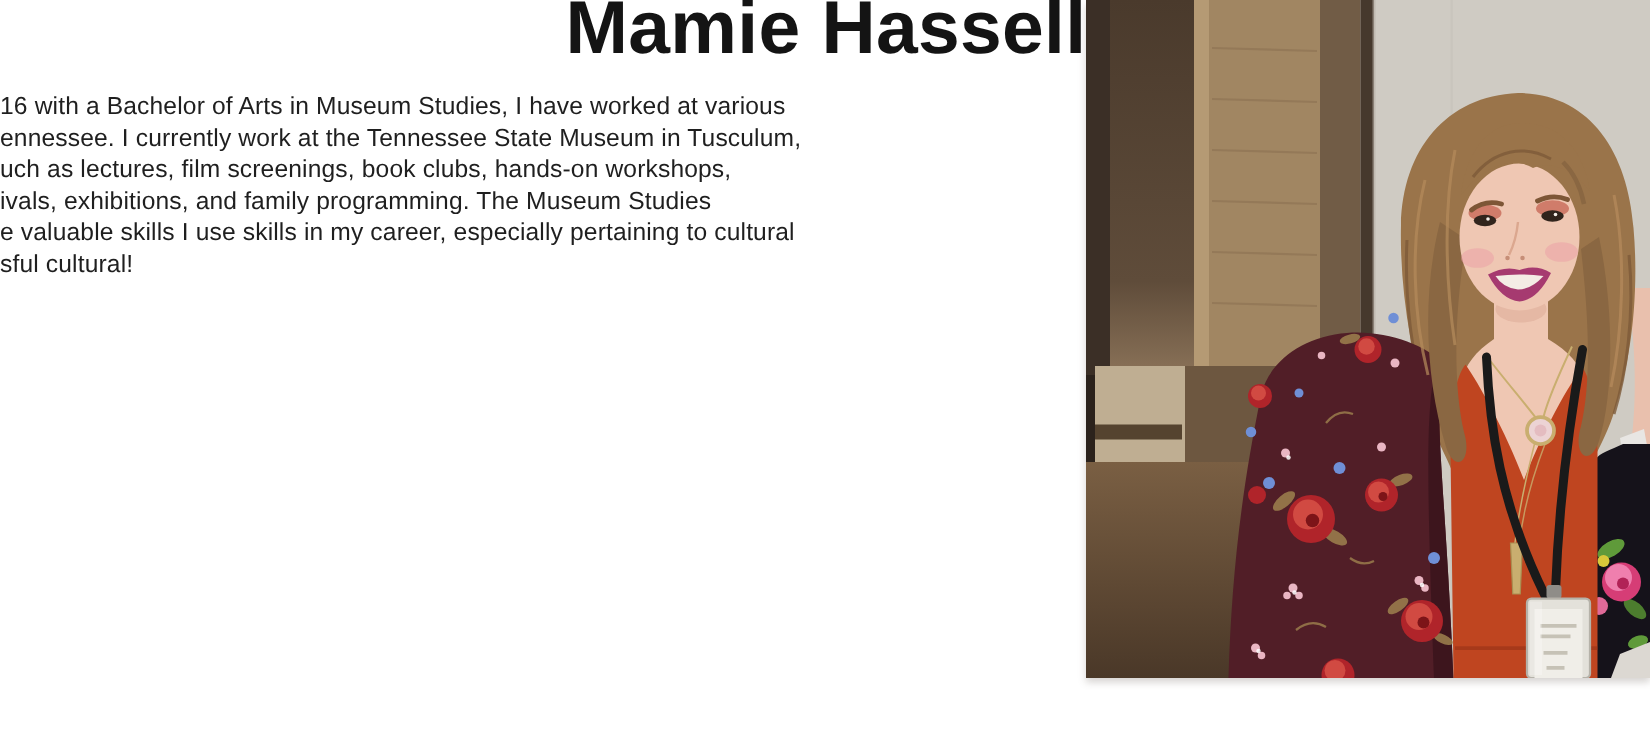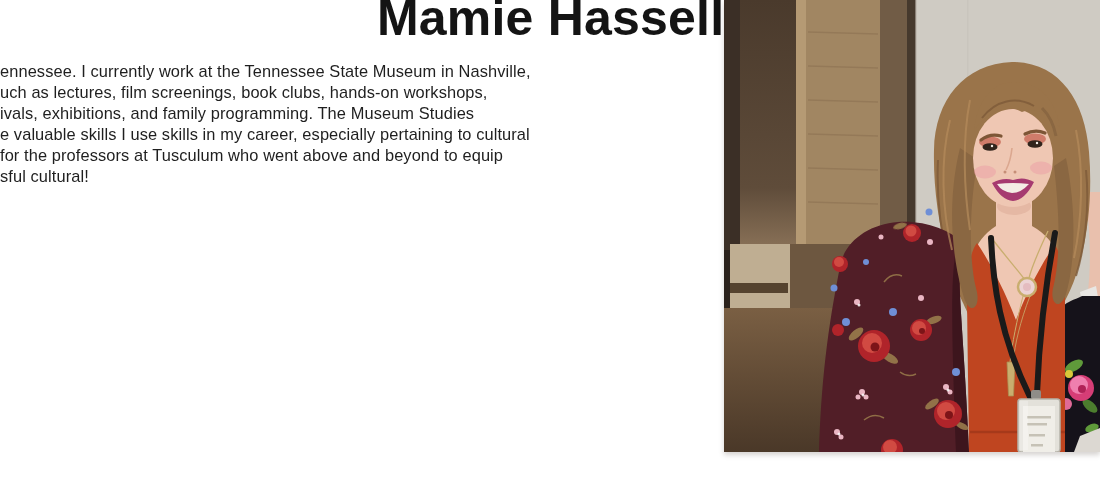--- a/index.html
+++ b/index.html
@@ -22,25 +22,25 @@
     overflow:hidden;box-shadow:0 3px 5px rgba(90,80,70,0.25);
   }
   .photo svg{display:block;}
 </style>
 </head>
 <body>
 
 <h1 class="name">Mamie Hassell</h1>
 
 <div class="bio" id="bio">
-    <div class="bio-line">ennessee. I currently work at the Tennessee State Museum in Nashville,</div>
+    <div class="bio-line">16 with a Bachelor of Arts in Museum Studies, I have worked at various</div>
+    <div class="bio-line">ennessee. I currently work at the Tennessee State Museum in Tusculum,</div>
     <div class="bio-line">uch as lectures, film screenings, book clubs, hands-on workshops,</div>
     <div class="bio-line">ivals, exhibitions, and family programming. The Museum Studies</div>
     <div class="bio-line">e valuable skills I use skills in my career, especially pertaining to cultural</div>
-    <div class="bio-line">for the professors at Tusculum who went above and beyond to equip</div>
     <div class="bio-line">sful cultural!</div>
   </div>
 
 <div class="photo">
   <svg viewBox="0 0 376 452" width="376" height="452">
     <defs>
       <linearGradient id="openG" x1="0" y1="0" x2="0" y2="1">
         <stop offset="0" stop-color="#4a3a2c"></stop>
           <stop offset="0.75" stop-color="#5f4c3a"></stop>
           <stop offset="1" stop-color="#8a7258"></stop>

